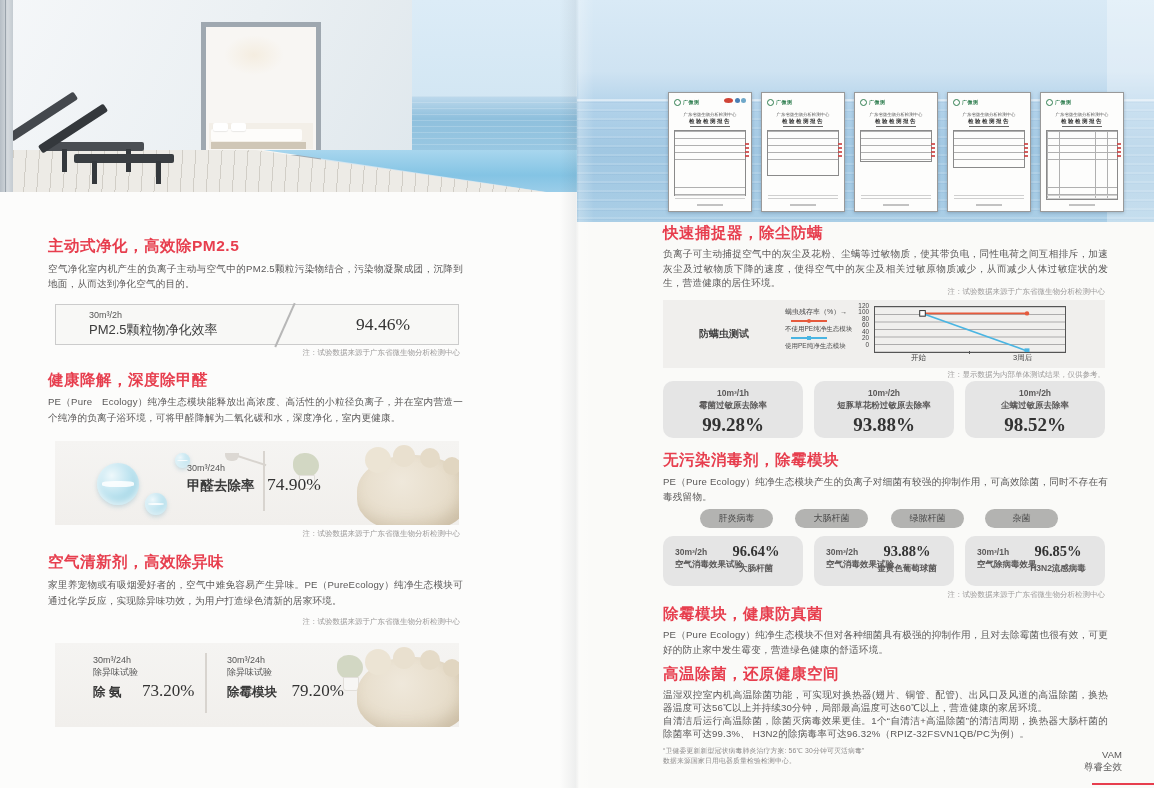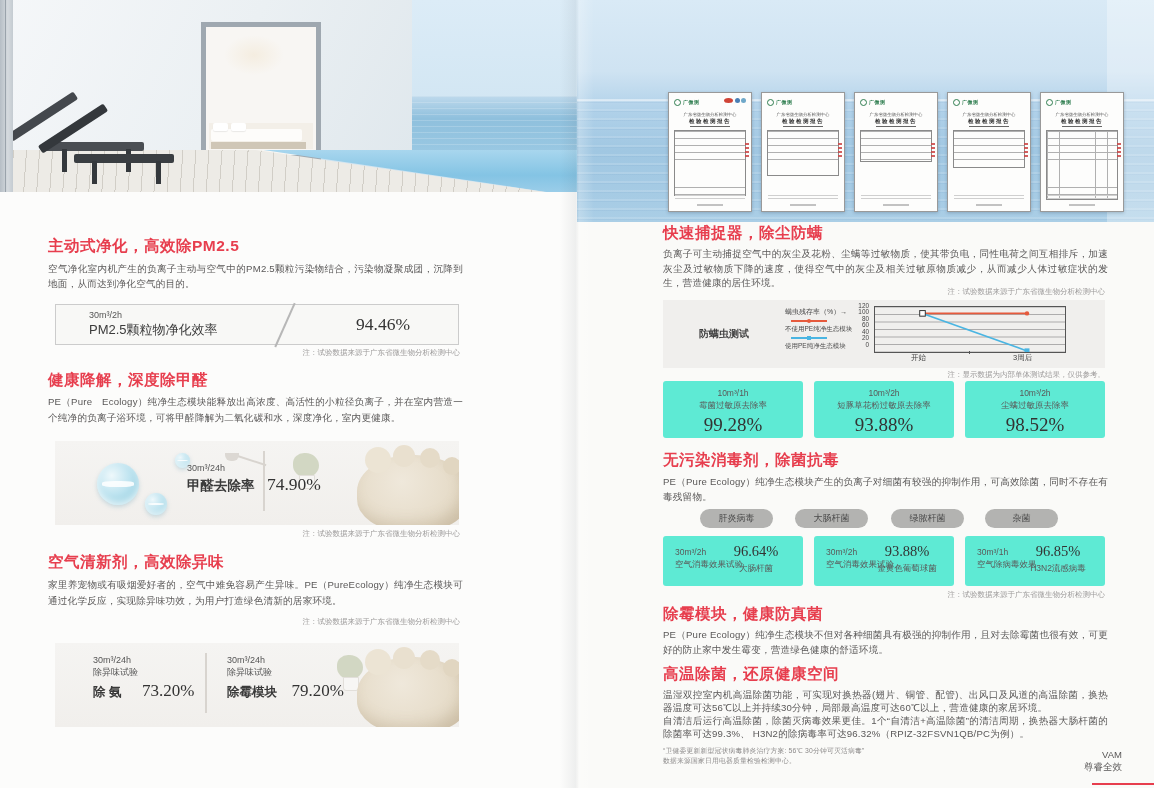--- a/index.html
+++ b/index.html
@@ -109,21 +109,21 @@
   .chart-panel{left:663px;top:300px;width:442px;height:68px;background:#f0efed;}
   .cp-label{position:absolute;left:36px;top:27px;font-size:10px;font-weight:bold;color:#3e3e3e;}
   .cp-axis{position:absolute;left:122px;top:7px;font-size:7px;color:#4a4a4a;}
   .cp-leg-line{position:absolute;left:128px;width:36px;height:2px;}
   .cp-leg-line .mk{position:absolute;left:16px;top:-1.5px;width:4px;height:4px;}
   .cp-leg-txt{position:absolute;left:122px;font-size:6.5px;color:#4a4a4a;}
   .cp-yticks{position:absolute;left:178px;top:3px;width:28px;text-align:right;font-size:6.4px;line-height:6.45px;color:#444;}
   .cp-plot{position:absolute;left:211px;top:6px;width:190px;height:45px;border:1px solid #555;}
   .cp-xtick{position:absolute;top:51px;width:1px;height:3px;background:#555;}
   .cp-xlab{position:absolute;top:53px;font-size:7.5px;color:#444;}
-  .gray-box{position:absolute;background:#5eead4;border-radius:3px;text-align:center;}
+  .gray-box{position:absolute;background:#e5e5e5;border-radius:10px;text-align:center;font-weight:bold;}
   .gb-spec{font-size:8.5px;color:#5a5858;margin-top:7px;}
   .gb-label{font-size:8.5px;color:#5a5858;margin-top:2px;}
   .gb-val{font-size:19px;margin-top:2px;}
   .pill{position:absolute;top:0;height:19px;border-radius:10px;background:#b3b3b1;
         text-align:center;line-height:19px;font-size:9px;color:#4a4a4a;}
   .gb2-spec{position:absolute;left:12px;top:11px;font-size:8.5px;color:#5a5858;text-align:left;}
   .gb2-label{position:absolute;left:12px;top:23px;font-size:8.5px;color:#5a5858;text-align:left;}
   .gb2-val{position:absolute;right:6px;top:7px;width:82px;text-align:center;font-size:14.5px;}
   .gb2-target{position:absolute;right:6px;top:27px;width:82px;text-align:center;font-size:8.5px;color:#5a5858;}
   .fn{font-size:6.8px;color:#8c8a8a;letter-spacing:.2px;}
@@ -359,21 +359,21 @@
     <div class="gb-spec">10m³/2h</div>
     <div class="gb-label">短豚草花粉过敏原去除率</div>
     <div class="gb-val serif-num">93.88%</div>
   </div>
   <div class="abs gray-box" style="left:965px;top:381px;width:140px;height:57px;">
     <div class="gb-spec">10m³/2h</div>
     <div class="gb-label">尘螨过敏原去除率</div>
     <div class="gb-val serif-num">98.52%</div>
   </div>
 
-  <div class="abs rp sec-title" style="top: 450px; color: rgb(231, 62, 78);">无污染消毒剂，除菌抗毒</div>
+  <div class="abs rp sec-title" style="top: 450px; color: rgb(231, 62, 78);">无污染消毒剂，除霉模块</div>
   <div class="abs rp body-txt" style="top:474px;line-height:15px;">PE（Pure Ecology）纯净生态模块产生的负离子对细菌有较强的抑制作用，可高效除菌，同时不存在有毒残留物。</div>
   <div class="abs" style="left:663px;top:509px;width:442px;height:19px;">
     <div class="pill" style="left:37px;width:73px;">肝炎病毒</div>
     <div class="pill" style="left:132px;width:73px;">大肠杆菌</div>
     <div class="pill" style="left:228px;width:73px;">绿脓杆菌</div>
     <div class="pill" style="left:322px;width:73px;">杂菌</div>
   </div>
   <div class="abs gray-box" style="left:663px;top:536px;width:140px;height:50px;">
     <div class="gb2-spec">30m³/2h</div>
     <div class="gb2-label">空气消毒效果试验</div>

